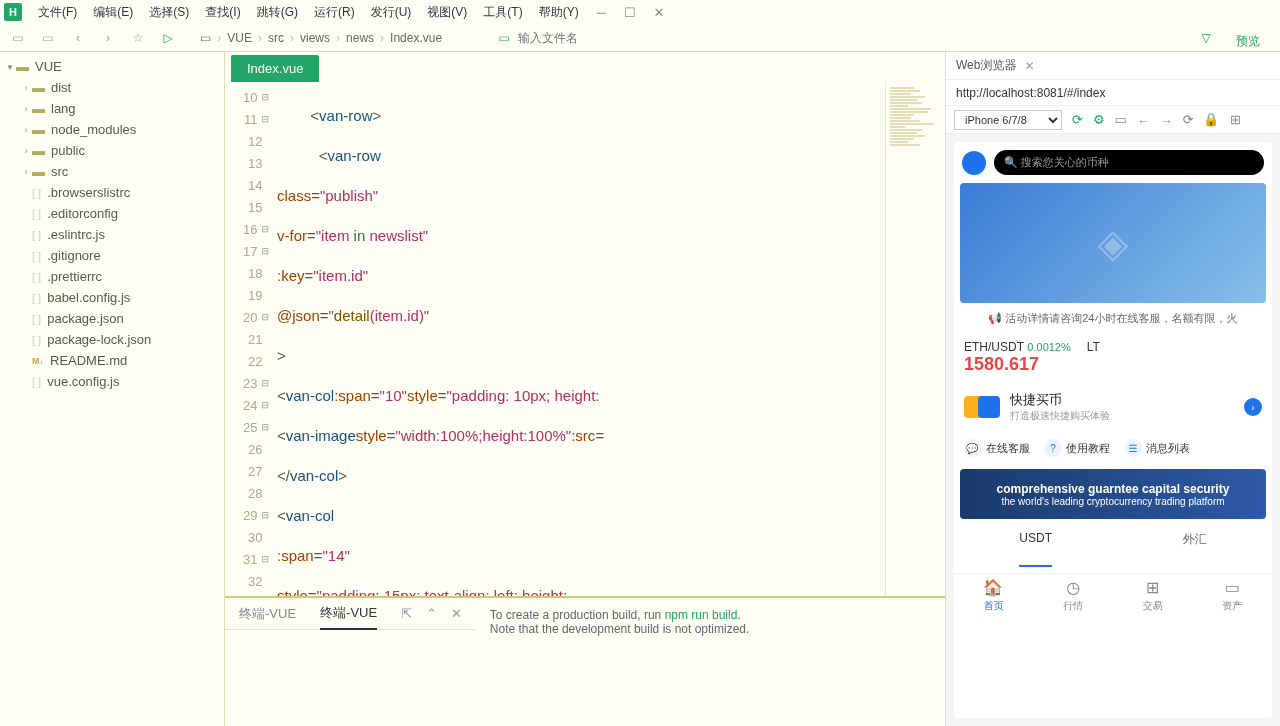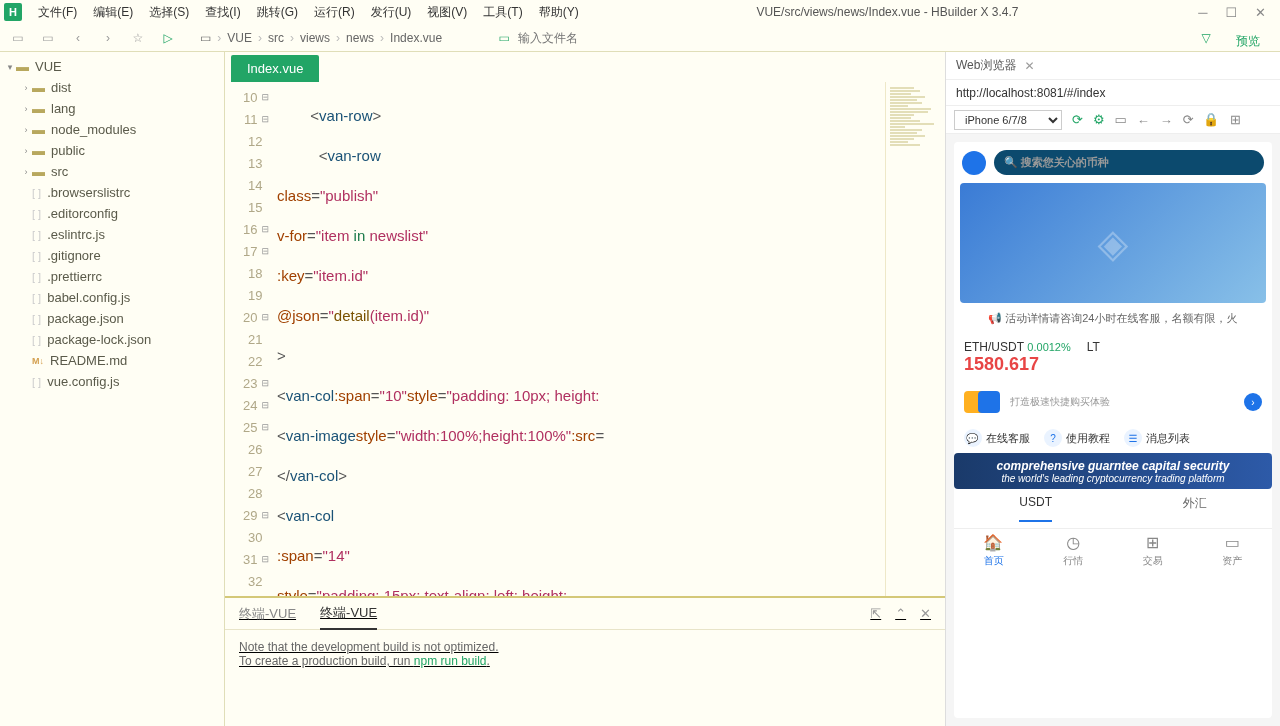--- a/index.html
+++ b/index.html
@@ -44,82 +44,81 @@
     .code-line { height: 22px; display: flex; align-items: center; }
     .t { color: #1a5276; } 
     .a { color: #a04000; } 
     .s { color: #b03060; } 
     .p { color: #555; } 
     .o { color: #1a7a4a; text-align: center; } 
     .f { color: #7a5200; } 
     .minimap { width: 60px; background: #fffef4; border-left: 1px solid #eee8c8; position: relative; }
     .mm-line { height: 2px; margin: 1px 4px; background: #d0c890; opacity: 0.6; }
     
-    .terminal { height: 130px; background: #fffef4; border-top: 2px solid #d4c878; display: flex; flex-direction: column; text-decoration: underline; }
+    .terminal { height: 130px; background: #fffef4; border-top: 2px solid #d4c878; display: flex; flex-direction: row; }
     .term-tabs { height: 32px; display: flex; align-items: center; padding: 0 14px; gap: 24px; font-size: 13px; border-bottom: 1px solid #e8e4c8; }
     .term-tab { color: #888; cursor: pointer; padding: 6px 0; }
     .term-tab.active { color: #333; border-bottom: 2px solid #333; font-weight: 500; }
     .term-content { flex: 1; padding: 10px 14px; font-family: Consolas, monospace; font-size: 12px; color: #666; }
     .term-hint { color: #22a566; }
     .term-icons { margin-left: auto; display: flex; gap: 14px; color: #999; }
     
     .preview-panel { width: 335px; background: #fff; border-left: 1px solid #ddd; display: flex; flex-direction: column; }
     .pv-tabs { height: 28px; display: flex; align-items: center; padding: 0 10px; font-size: 12px; color: #555; border-bottom: 1px solid #eee; gap: 8px; }
     .pv-url { height: 26px; display: flex; align-items: center; padding: 0 10px; font-size: 12px; color: #333; border-bottom: 1px solid #eee; }
     .pv-toolbar { height: 28px; display: flex; align-items: center; padding: 0 8px; gap: 10px; border-bottom: 1px solid #eee; }
     .device-select { border: 1px solid #ccc; font-size: 11px; padding: 2px 18px 2px 6px; color: #333; background: #fff; }
     .pv-icon { color: #888; font-size: 13px; cursor: pointer; }
     .pv-icon.green { color: #22a566; }
     .pv-frame { flex: 1; background: #f5f5f5; padding: 8px; overflow: hidden; }
     .phone-content { width: 100%; height: 100%; background: #fff; border-radius: 4px; overflow: hidden; display: flex; flex-direction: column; font-size: 12px; }
     .app-header { padding: 8px; display: flex; align-items: center; gap: 8px; }
     .app-logo-circle { width: 24px; height: 24px; background: #1e73e8; border-radius: 50%; }
-    .app-search { flex: 1; background: #0c4a6e; border-radius: 14px; padding: 5px 10px; color: #999; font-size: 11px; font-weight: bold; }
+    .app-search { flex: 1; background: #000000; border-radius: 14px; padding: 5px 10px; color: #999; font-size: 11px; }
     .hero-img { height: 120px; background: linear-gradient(135deg, #3a7bd5 0%, #88c0e8 100%); margin: 0 6px; border-radius: 4px; display: flex; align-items: center; justify-content: center; color: rgba(255,255,255,0.3); font-size: 40px; }
     .notice { padding: 8px; color: #666; font-size: 11px; text-align: center; }
     .ticker { display: flex; padding: 6px 10px; gap: 16px; }
     .tick-item { }
     .tick-pair { color: #333; font-size: 12px; font-weight: 500; }
     .tick-pct { color: #22a566; font-size: 11px; }
     .tick-price { color: #e84545; font-size: 18px; font-weight: bold; }
     .quick-buy { display: flex; align-items: center; padding: 10px; gap: 10px; }
     .qb-icons { display: flex; }
     .qb-ic { width: 22px; height: 22px; border-radius: 4px; }
     .qb-text { flex: 1; }
     .qb-title { font-size: 13px; font-weight: 500; color: #222; }
     .qb-sub { font-size: 10px; color: #999; }
     .qb-arrow { width: 18px; height: 18px; background: #1e73e8; border-radius: 50%; color: #fff; display: flex; align-items: center; justify-content: center; font-size: 10px; }
     .support-row { display: flex; padding: 6px 10px; gap: 14px; font-size: 11px; color: #333; }
     .sup-item { display: flex; align-items: center; gap: 4px; }
     .sup-ic { width: 18px; height: 18px; background: #eaf3ff; border-radius: 50%; color: #1e73e8; display: flex; align-items: center; justify-content: center; font-size: 10px; }
-    .banner { height: 36px; background: linear-gradient(90deg, #1a3a6a, #2d5aa8); border-radius: 4px; color: #fff; display: flex; flex-direction: column; align-items: center; justify-content: center; font-size: 10px; font-style: italic; }
+    .banner { margin: 6px; height: 50px; background: linear-gradient(90deg, #1a3a6a, #2d5aa8); border-radius: 4px; color: #fff; display: flex; flex-direction: column; align-items: center; justify-content: center; font-size: 10px; }
     .banner-t { font-weight: bold; font-size: 12px; }
     .sub-tabs { display: flex; justify-content: space-around; padding: 6px 0; font-size: 12px; color: #666; }
-    .sub-tab.active { color: #333; font-weight: 500; border-bottom: 2px solid #1e73e8; padding-bottom: 11px; }
+    .sub-tab.active { color: #333; font-weight: 500; border-bottom: 2px solid #1e73e8; padding-bottom: 20px; }
     .bottom-nav { display: flex; border-top: 1px solid #eee; padding: 4px 0; }
     .nav-item { flex: 1; display: flex; flex-direction: column; align-items: center; gap: 2px; font-size: 10px; color: #888; }
     .nav-item.active { color: #1e73e8; }
     .nav-ic { font-size: 16px; }
   </style>
 </head>
 <body>
 
 <div class="menubar">
   <div class="app-logo">H</div>
   <div class="menu-item">文件(F)</div>
   <div class="menu-item">编辑(E)</div>
   <div class="menu-item">选择(S)</div>
   <div class="menu-item">查找(I)</div>
   <div class="menu-item">跳转(G)</div>
   <div class="menu-item">运行(R)</div>
   <div class="menu-item">发行(U)</div>
   <div class="menu-item">视图(V)</div>
   <div class="menu-item">工具(T)</div>
   <div class="menu-item">帮助(Y)</div>
-  <div class="title-bar">VUE/src/views/news/Index.vue - HBuilder X 3.4.7</div>
   <div class="window-controls">
     <span class="wc">─</span>
     <span class="wc">☐</span>
     <span class="wc">✕</span>
   </div>
 </div>
 
 <div class="toolbar">
   <span class="tb-icon">▭</span>
   <span class="tb-icon">▭</span>
@@ -322,22 +321,22 @@
       <div class="term-tabs">
         <span class="term-tab">终端-VUE</span>
         <span class="term-tab active">终端-VUE</span>
         <div class="term-icons">
           <span>⇱</span>
           <span>⌃</span>
           <span>✕</span>
         </div>
       </div>
       <div class="term-content">
+        <div><span>To create a production build, run </span><span class="term-hint">npm run build</span><span>.</span></div>
         <div>Note that the development build is not optimized.</div>
-        <div><span>To create a production build, run </span><span class="term-hint">npm run build</span><span>.</span></div>
       </div>
     </div>
   </div>
 
   <div class="preview-panel">
     <div class="pv-tabs">
       <span>Web浏览器</span>
       <span style="color:#999;">✕</span>
     </div>
     <div class="pv-url">http://localhost:8081/#/index</div>
@@ -370,20 +369,21 @@
           <div class="tick-item">
             <div><span class="tick-pair">LT</span></div>
           </div>
         </div>
         <div class="quick-buy">
           <div class="qb-icons">
             <div class="qb-ic" style="background:#ffb020;"></div>
             <div class="qb-ic" style="background:#1e73e8; margin-left:-8px;"></div>
           </div>
           <div class="qb-text">
+            <div class="qb-title">快捷买币</div>
             <div class="qb-sub">打造极速快捷购买体验</div>
           </div>
           <div class="qb-arrow">›</div>
         </div>
         <div class="support-row">
           <div class="sup-item">
               <div class="sup-ic">💬</div>
               <span>在线客服</span>
             </div>
           <div class="sup-item">

